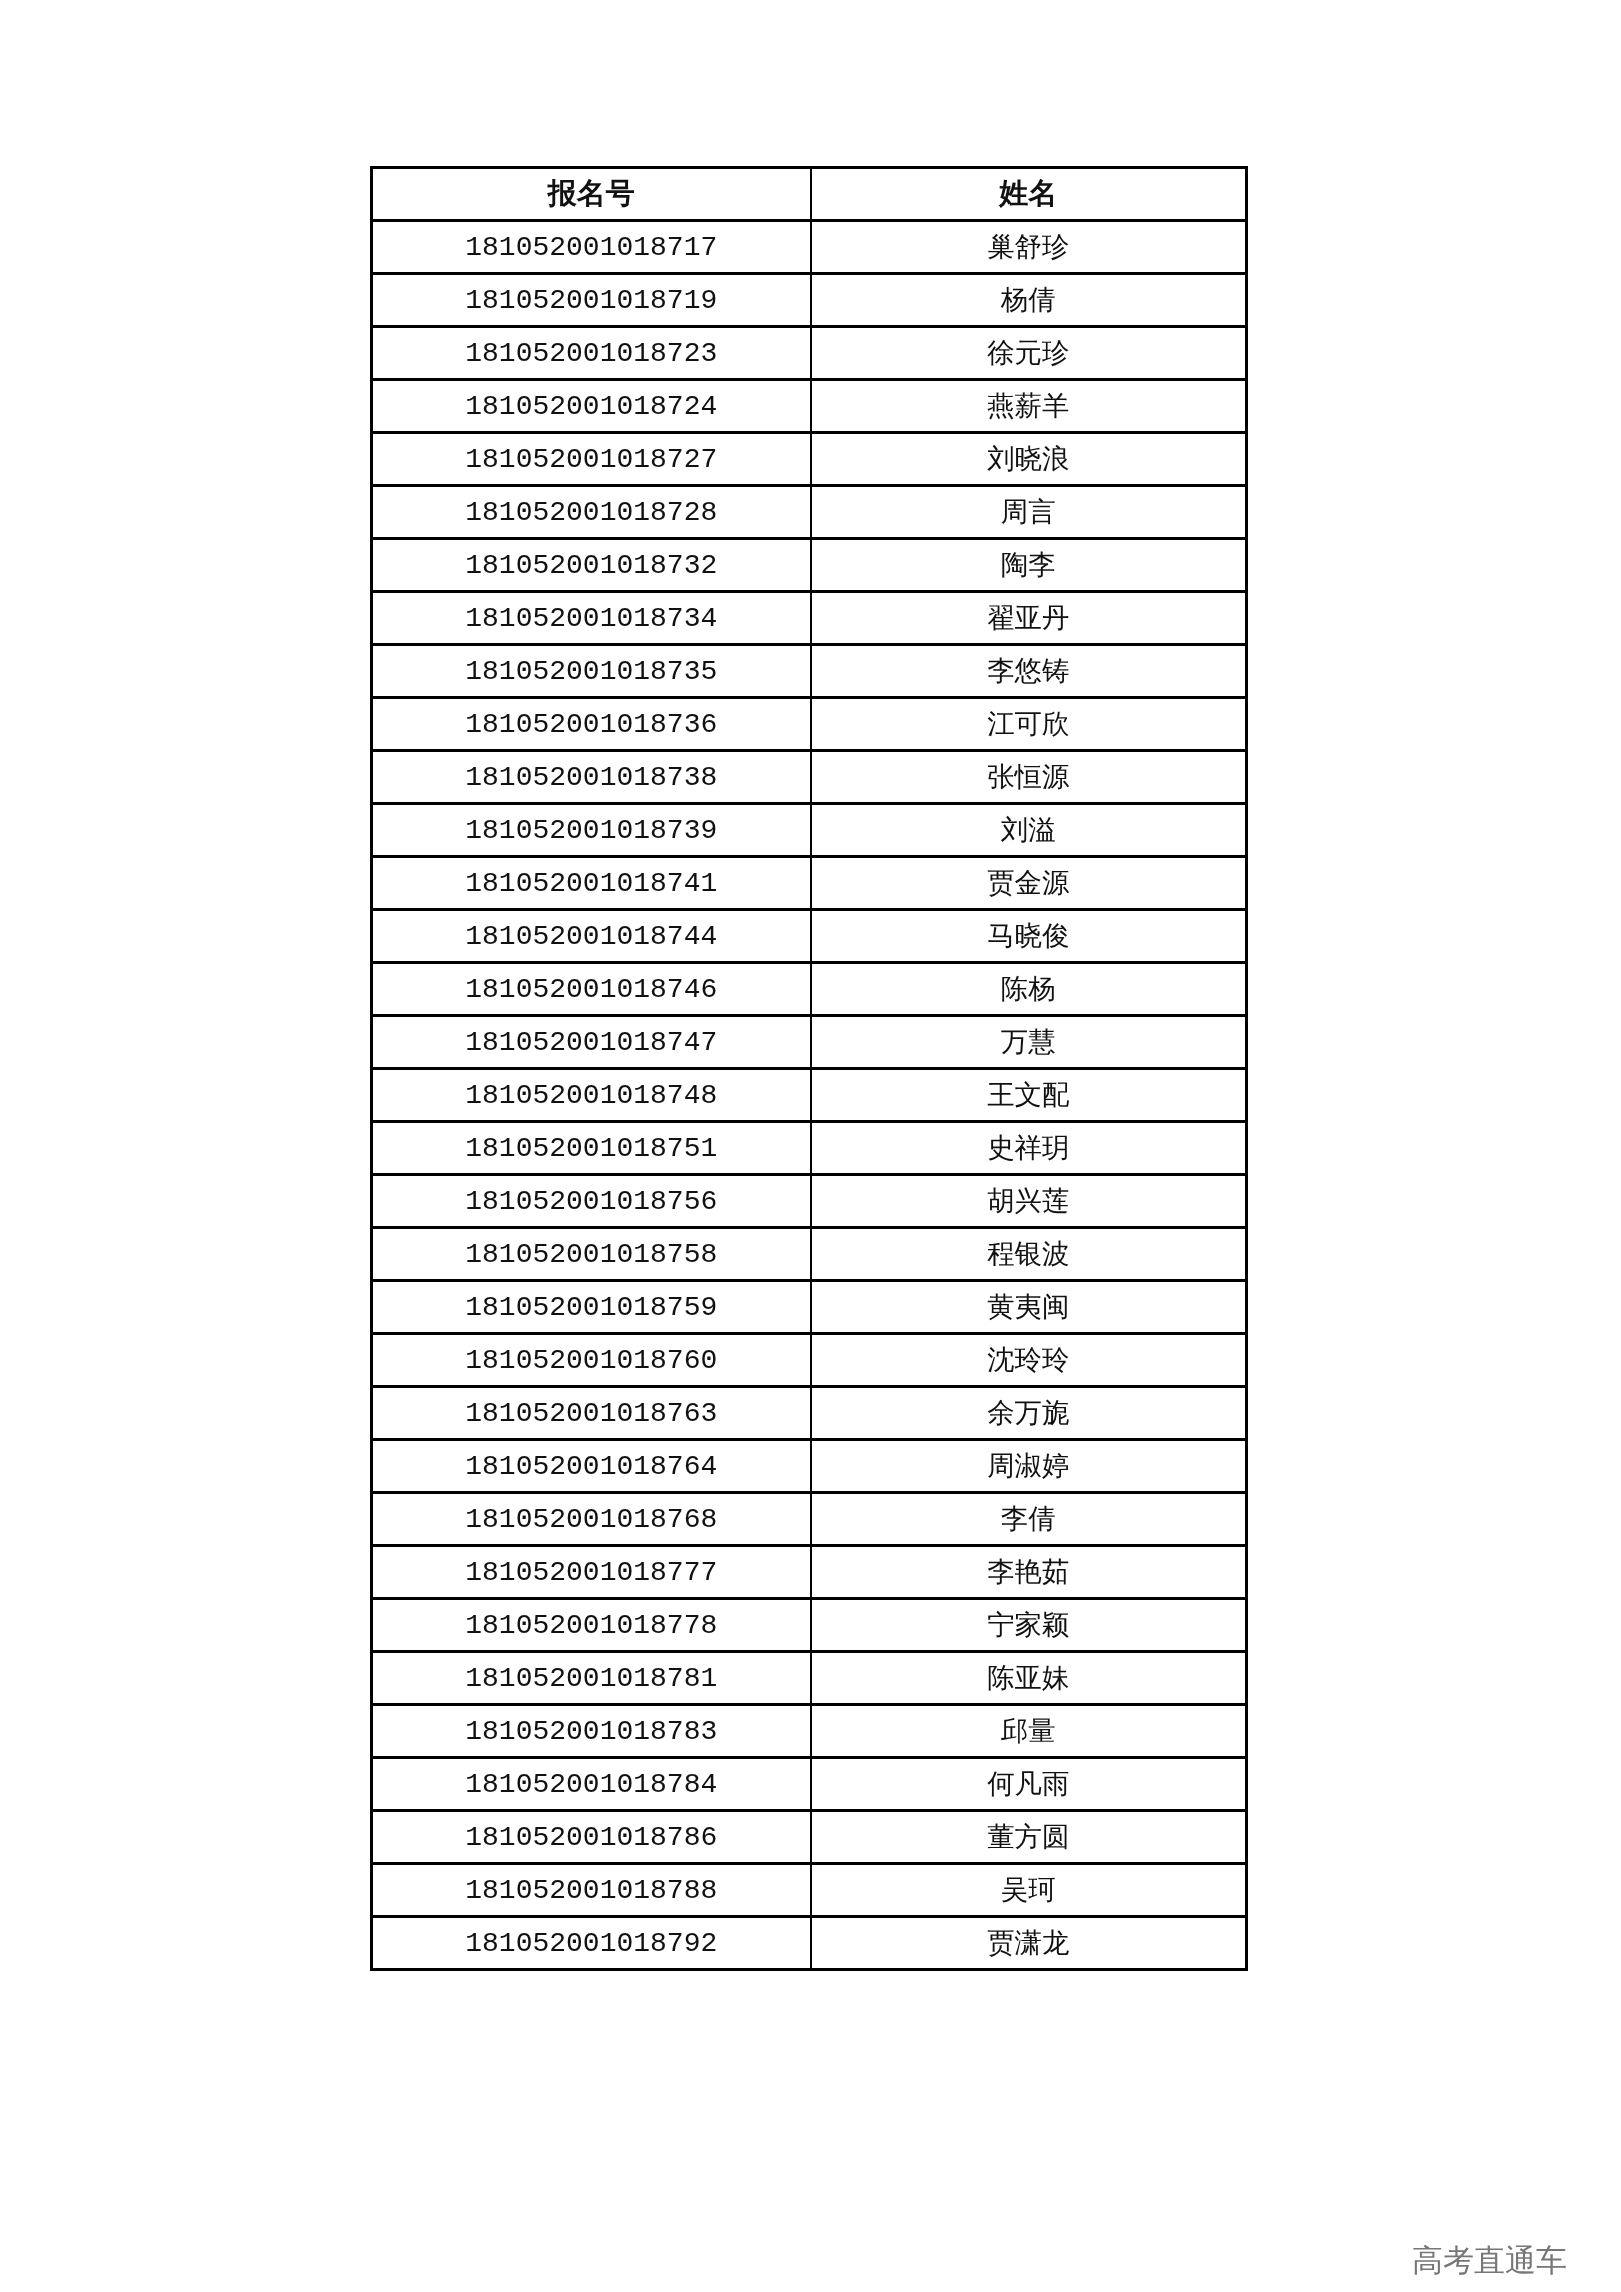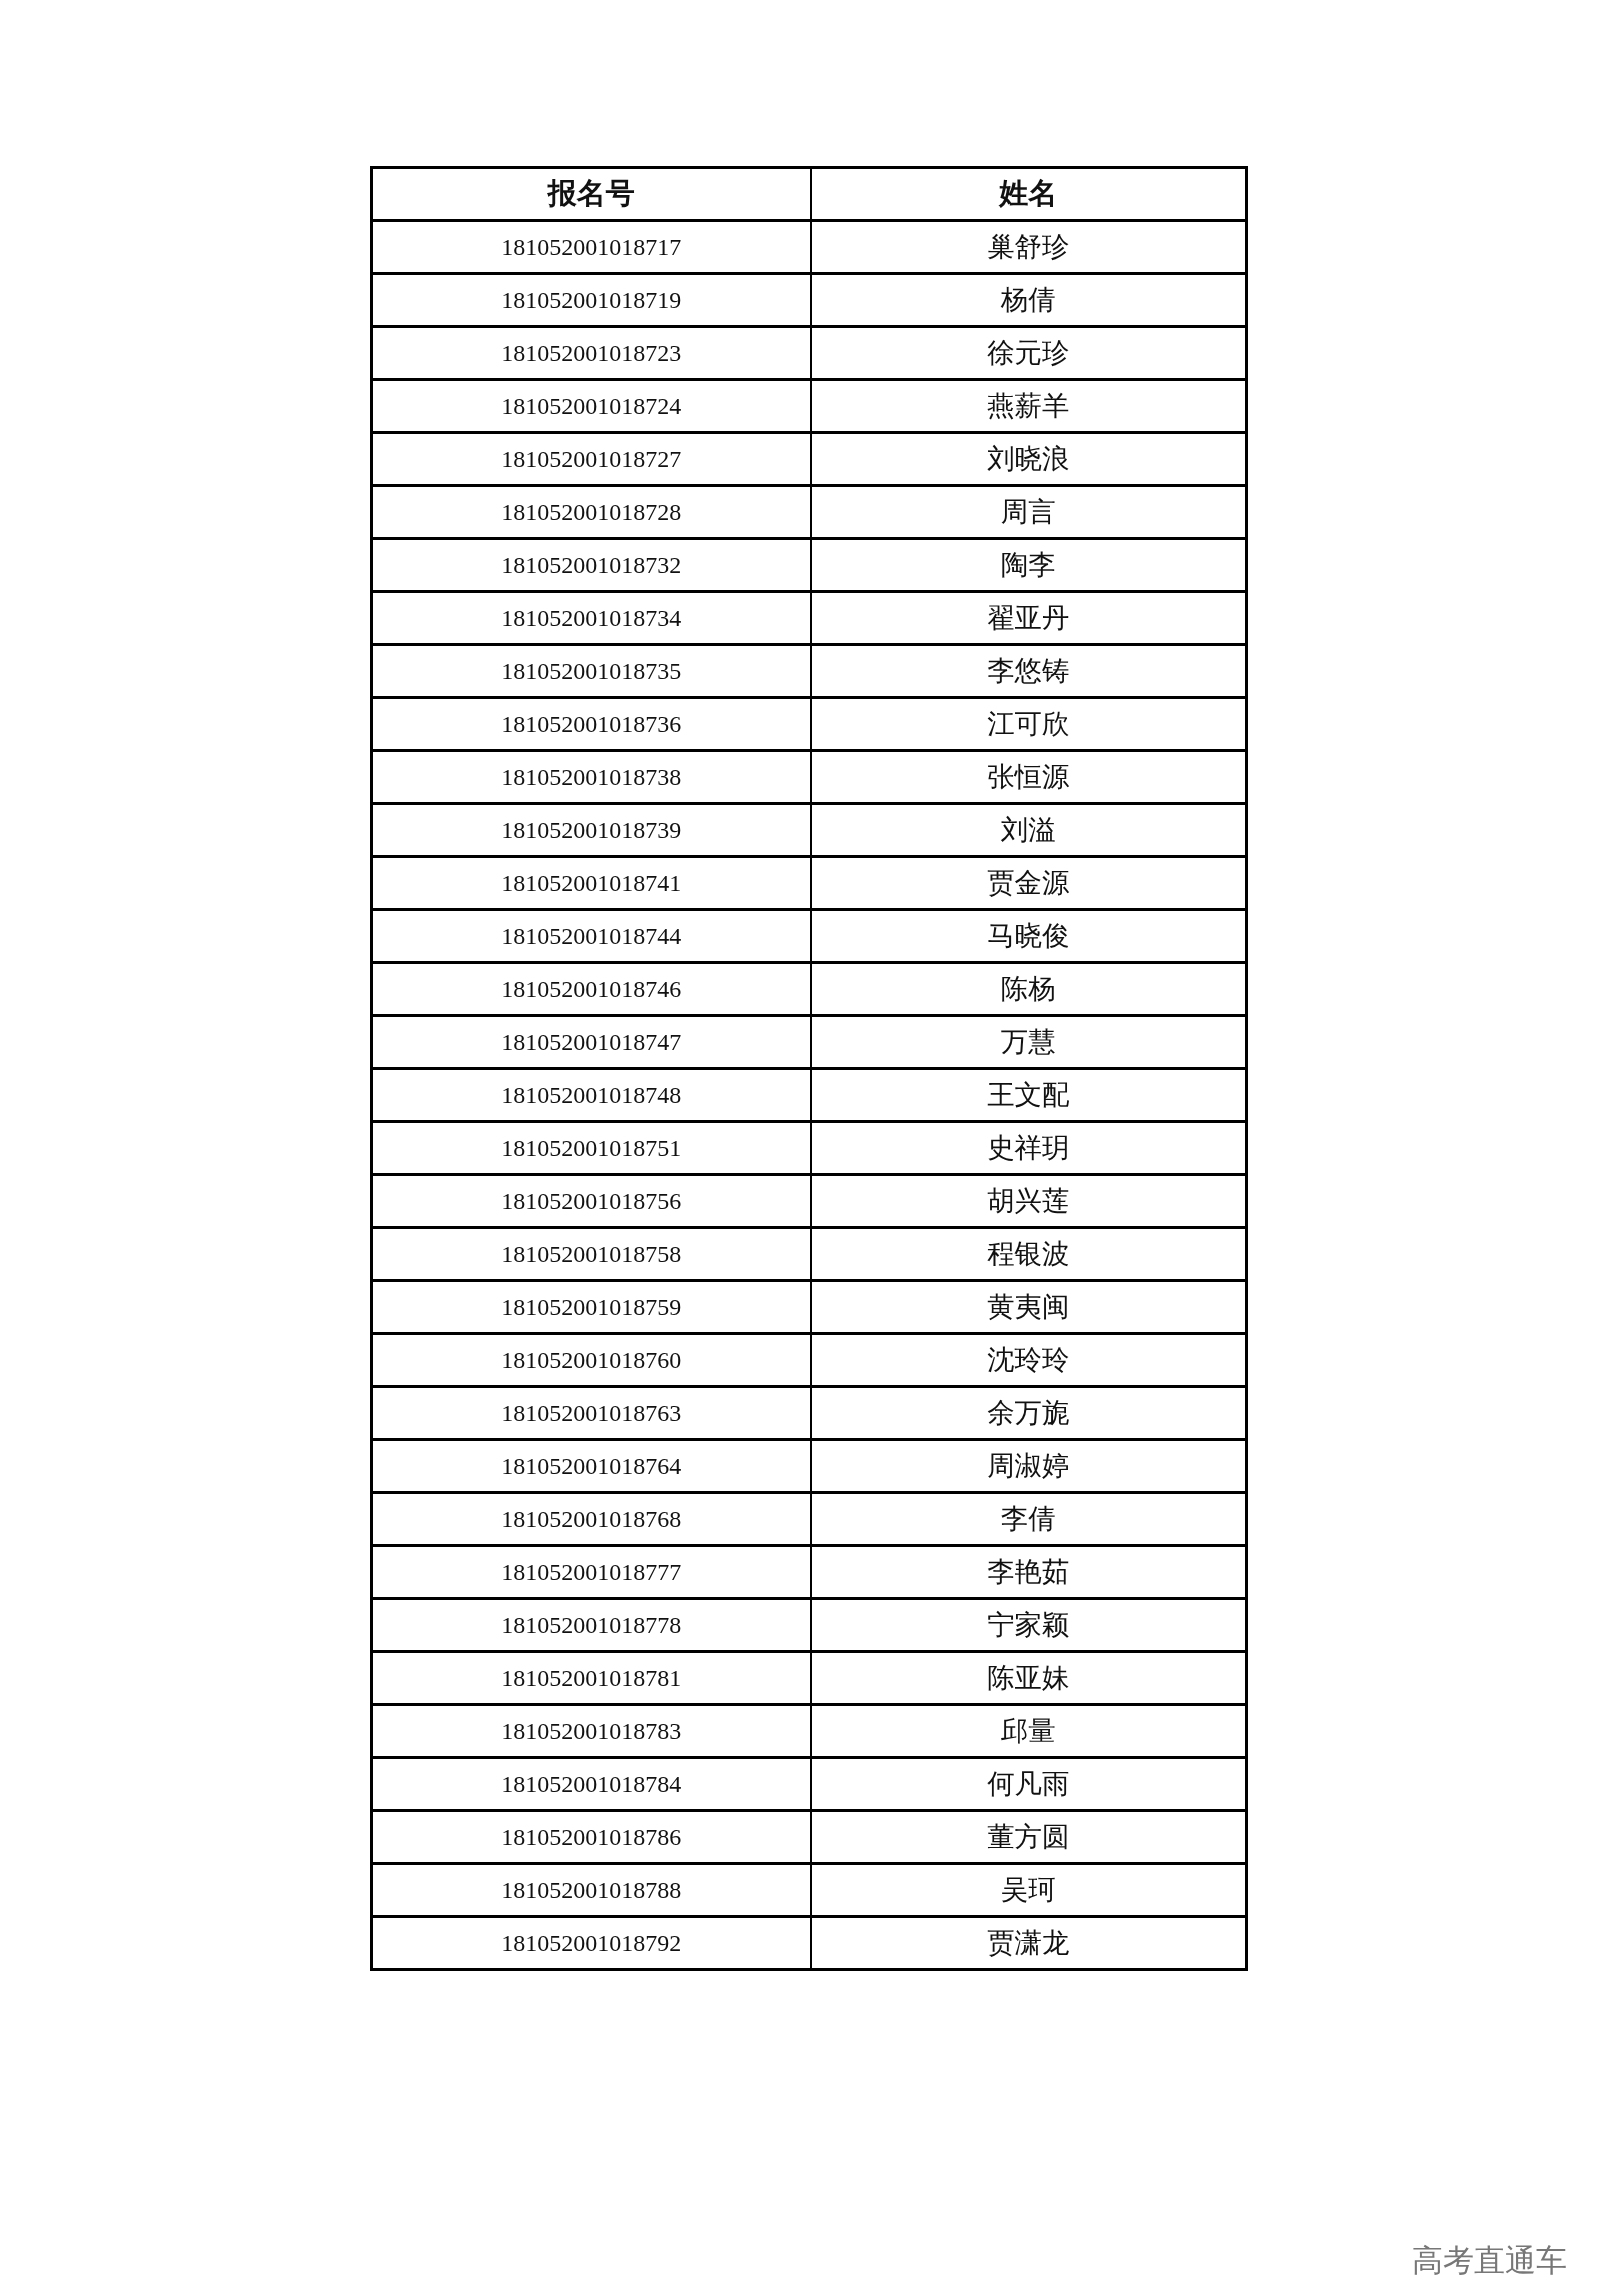--- a/index.html
+++ b/index.html
@@ -10,21 +10,21 @@
     border-collapse: collapse;
     margin-top: 20px;
   }
   .tbl td {
     height: 53px; box-sizing: border-box; padding: 0;
     text-align: center; vertical-align: middle;
     border-top: 3.9px solid #000; color: #111;
   }
   .tbl tr:first-child td { border-top: none; }
   .tbl td.c1 { width: 439px; border-right: 2.9px solid #000;
-    font-family: Liberation Serif, serif; font-size: 24px; }
+    font-family: Liberation Mono, monospace; font-size: 28px; }
   .tbl td.c2 { font-family: Liberation Sans, sans-serif; font-size: 27.4px; }
   .tbl tr.hdr td { font-weight: bold; font-size: 29px; font-family: "DejaVu Sans", sans-serif; }
   .watermark {
     position: absolute; left: 1412px; top: 2240px;
     font-family: Liberation Serif, serif; font-size: 31px; color: #777;
   }
 </style>
 </head>
 <body>
 

